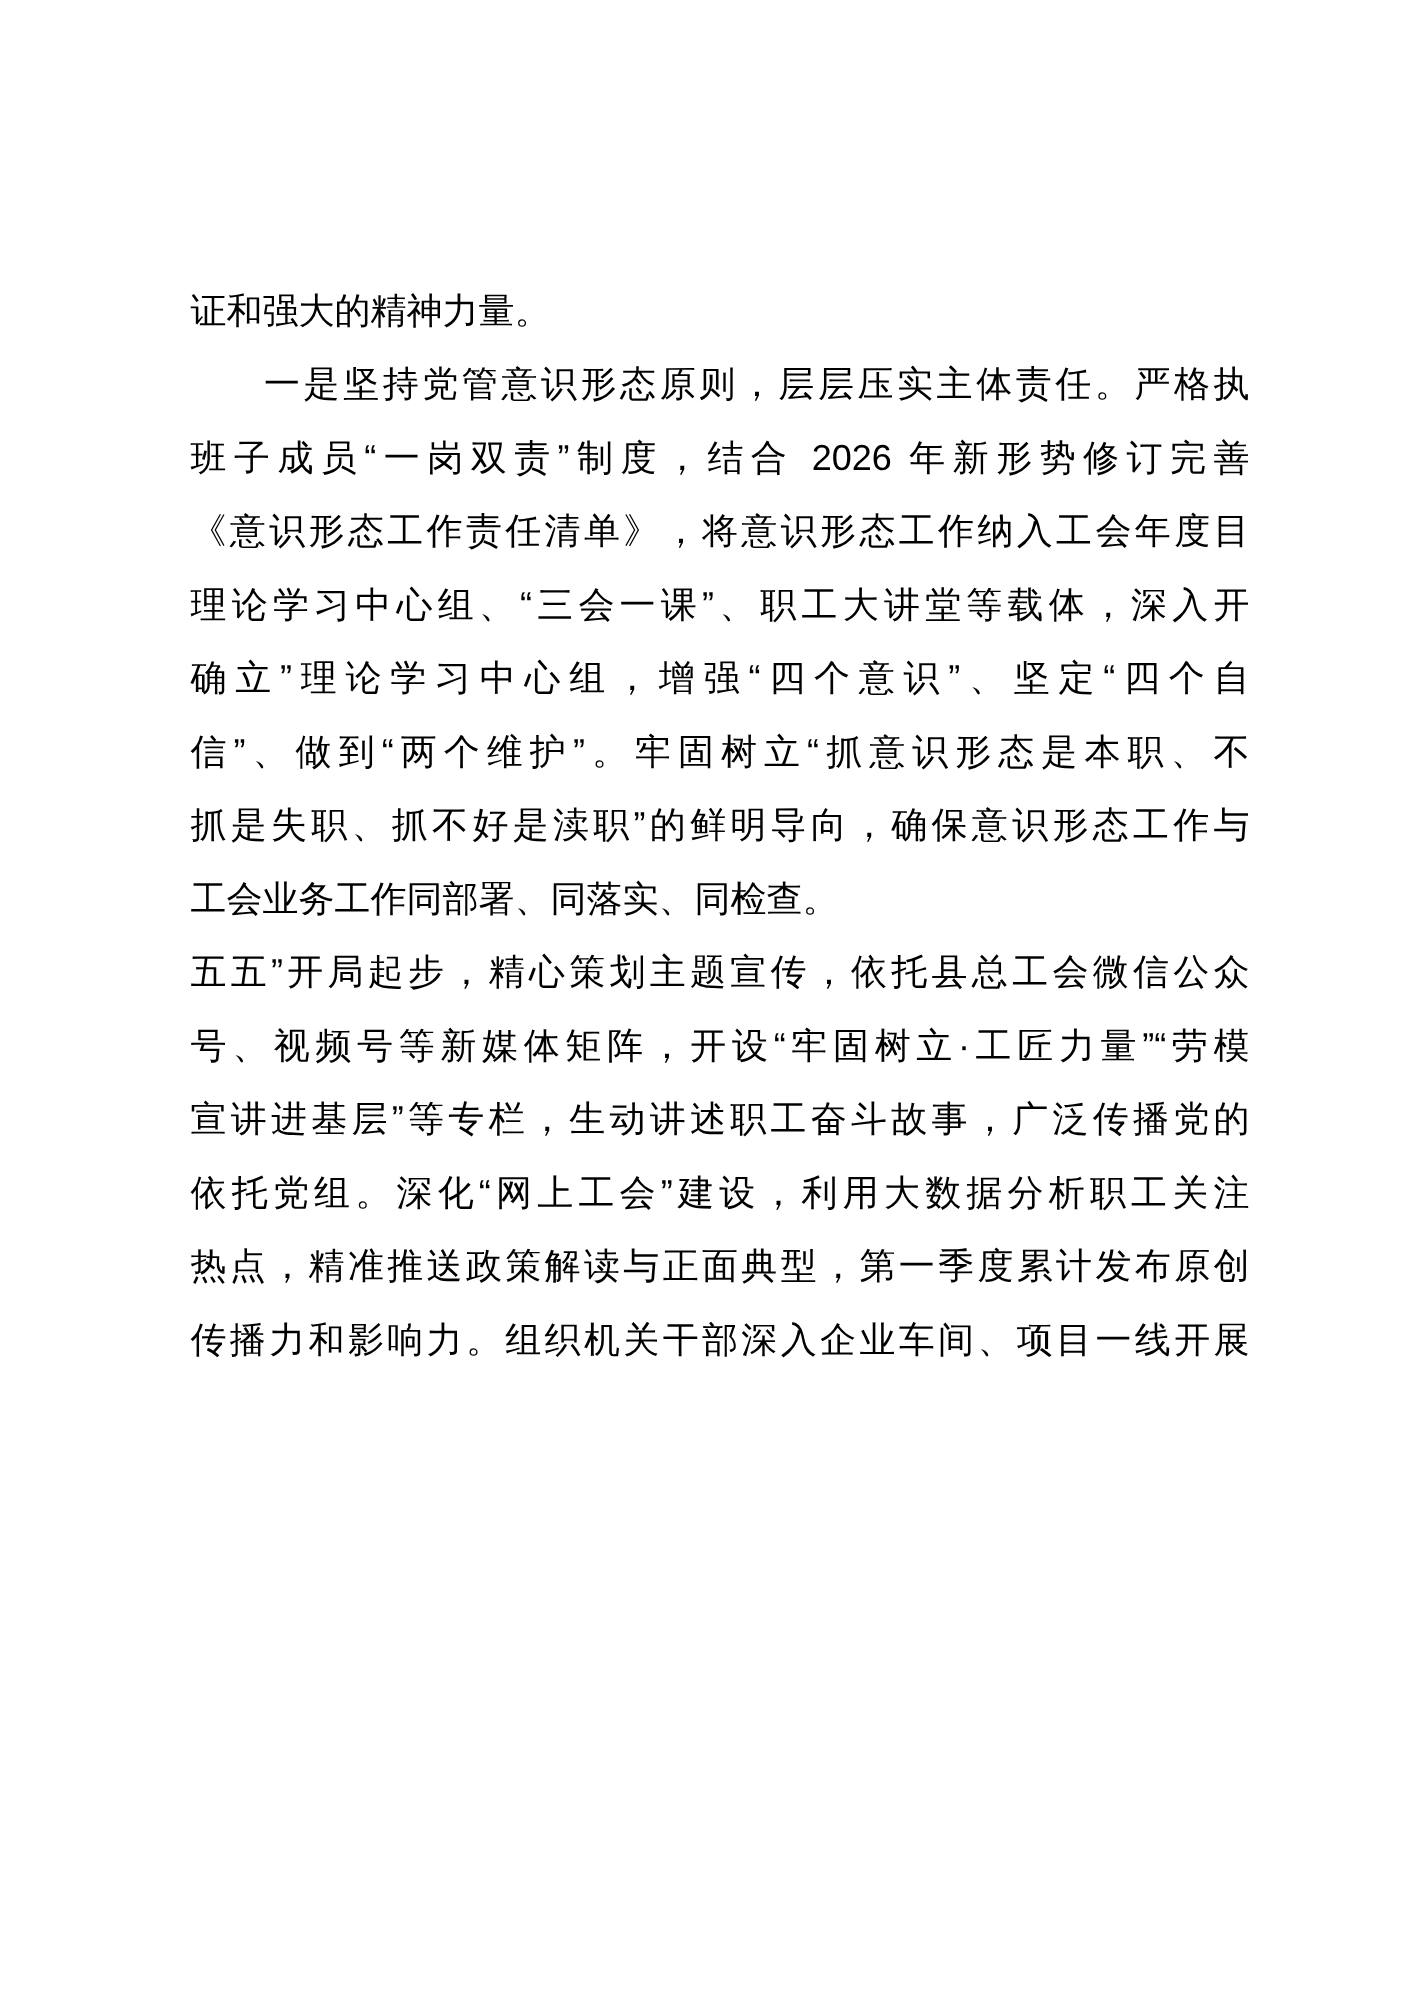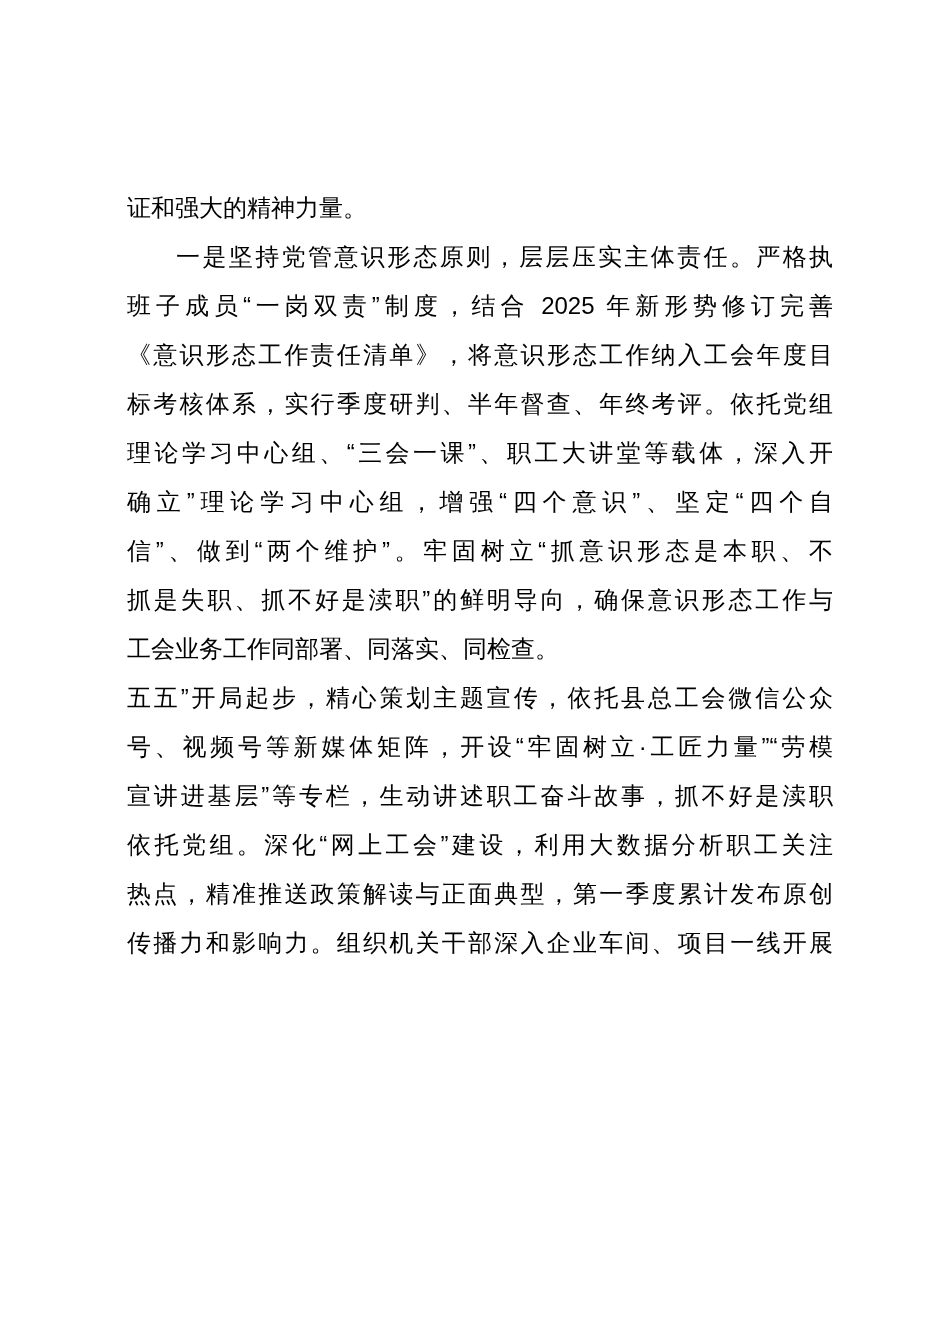--- a/index.html
+++ b/index.html
@@ -48,30 +48,29 @@
   </style>
 </head>
 <body>
 
 <div class="page">
   <div class="content">
 
     <span class="line last">证和强大的精神力量。</span>
 
     <span class="line indent">一是坚持党管意识形态原则，层层压实主体责任。严格执</span>
-    <span class="line">班子成员“一岗双责”制度，结合 2025 年新形势修订完善</span>
+    <span class="line">班子成员“一岗双责”制度，结合 2026 年新形势修订完善</span>
     <span class="line">《意识形态工作责任清单》，将意识形态工作纳入工会年度目</span>
-    <span class="line">标考核体系，实行季度研判、半年督查、年终考评。依托党组</span>
     <span class="line">理论学习中心组、“三会一课”、职工大讲堂等载体，深入开</span>
     <span class="line">确立”理论学习中心组，增强“四个意识”、坚定“四个自</span>
     <span class="line">信”、做到“两个维护”。牢固树立“抓意识形态是本职、不</span>
     <span class="line">抓是失职、抓不好是渎职”的鲜明导向，确保意识形态工作与</span>
     <span class="line last">工会业务工作同部署、同落实、同检查。</span>
 
     <span class="line">五五”开局起步，精心策划主题宣传，依托县总工会微信公众</span>
     <span class="line">号、视频号等新媒体矩阵，开设“牢固树立·工匠力量”“劳模</span>
-    <span class="line">宣讲进基层”等专栏，生动讲述职工奋斗故事，抓不好是渎职</span>
+    <span class="line">宣讲进基层”等专栏，生动讲述职工奋斗故事，广泛传播党的</span>
     <span class="line">依托党组。深化“网上工会”建设，利用大数据分析职工关注</span>
     <span class="line">热点，精准推送政策解读与正面典型，第一季度累计发布原创</span>
     <span class="line">传播力和影响力。组织机关干部深入企业车间、项目一线开展</span>
 
   </div>
 </div>
 
 </body></html>

